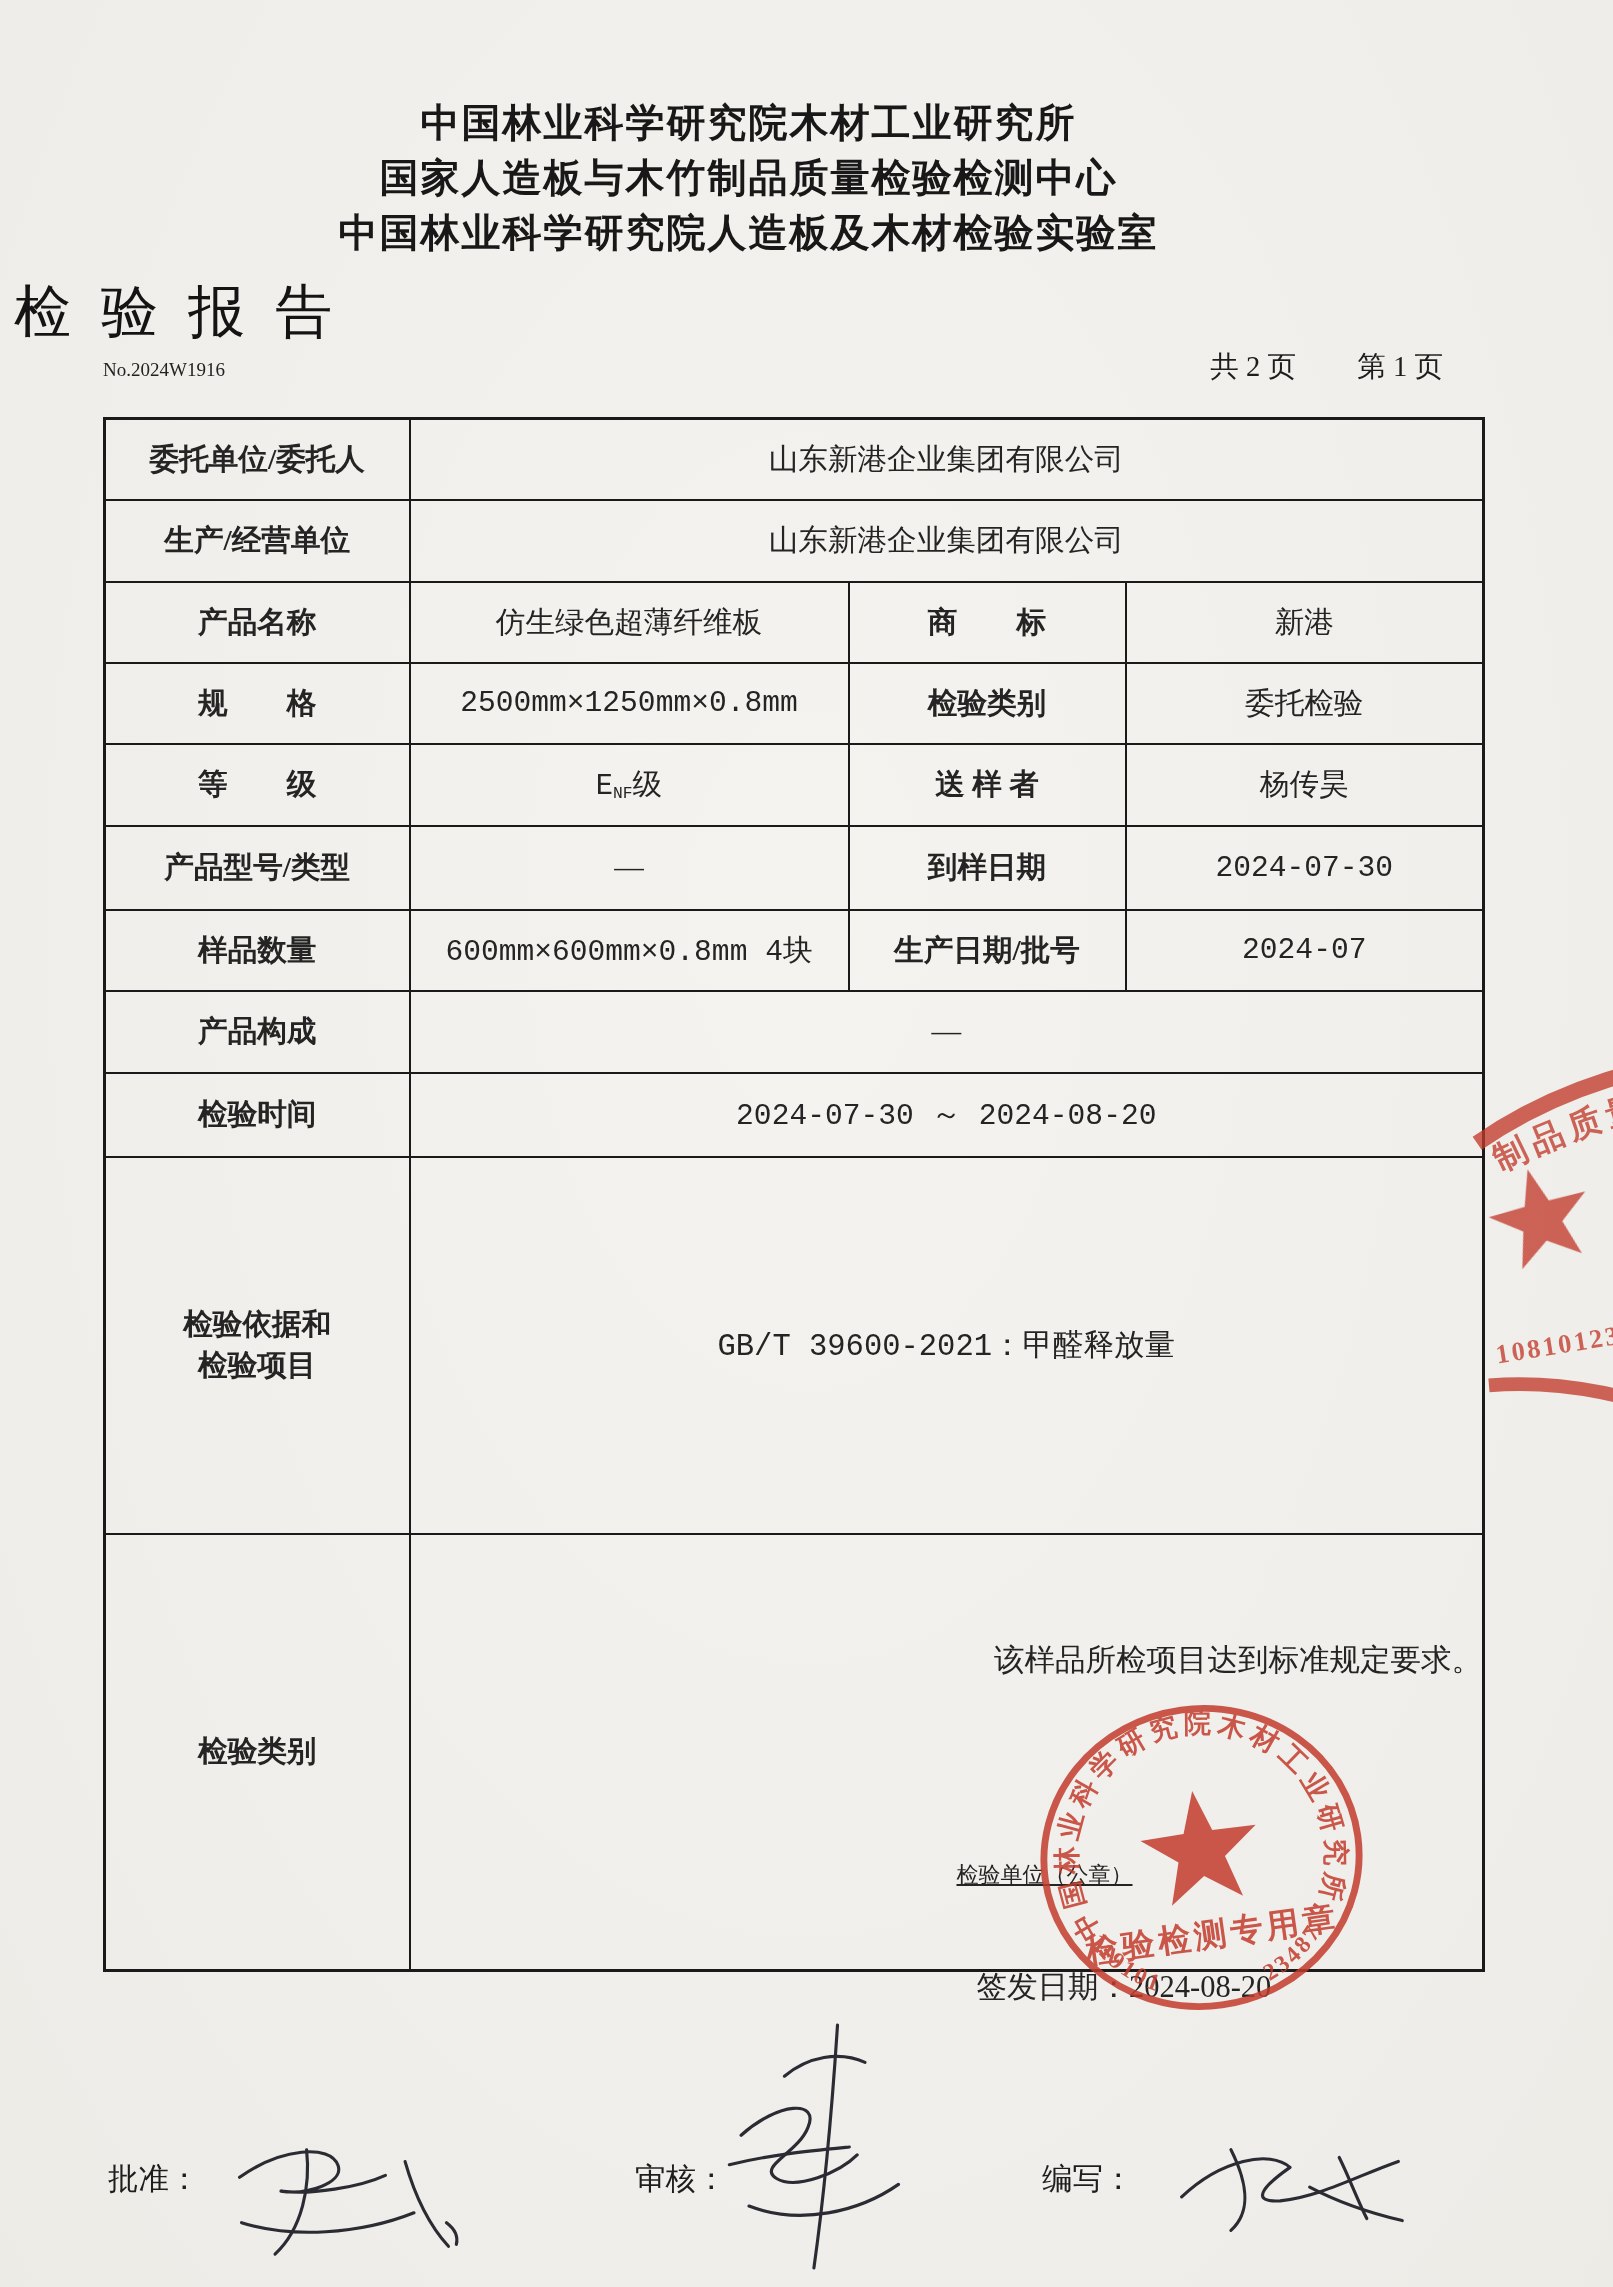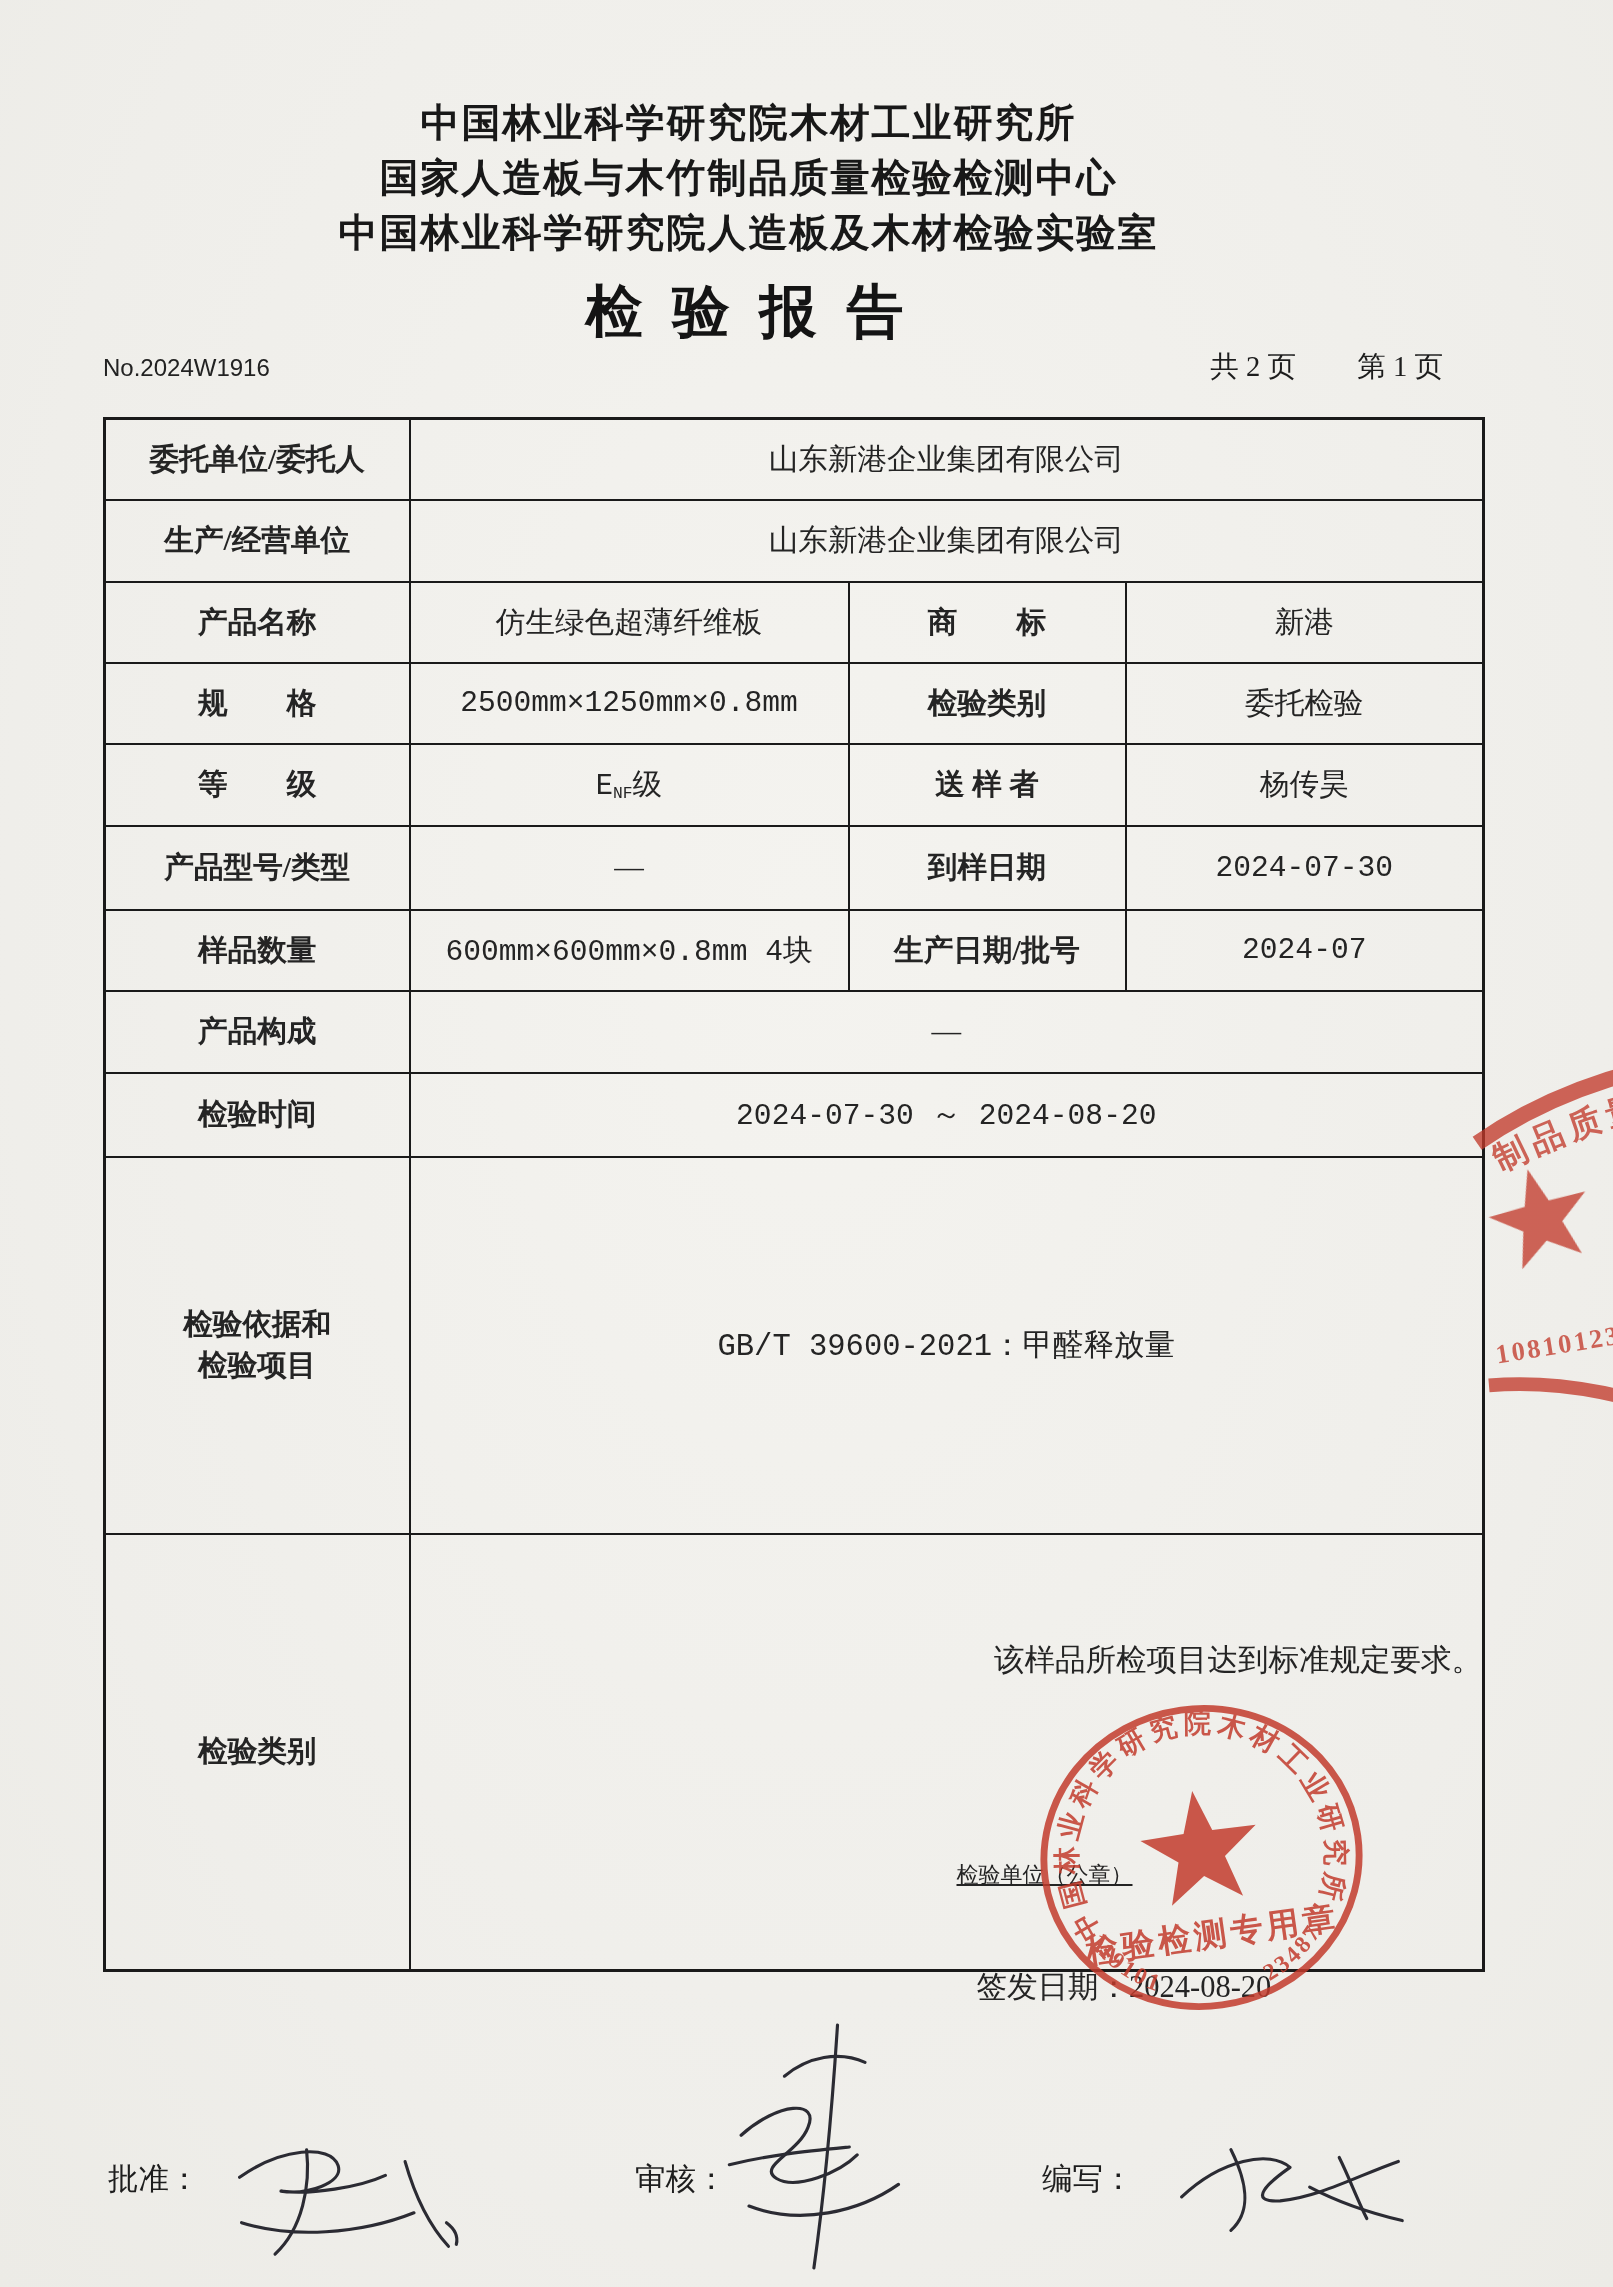--- a/index.html
+++ b/index.html
@@ -11,25 +11,25 @@
   }
   .page{
     position:relative;width:1614px;height:2287px;overflow:hidden;
     background:#f1f0ec;
     background-image:radial-gradient(ellipse at 50% 40%, #f4f3ef 0%, #efeeea 70%, #ecebe6 100%);
   }
   
   .org-lines{position:absolute;top:95px;left:0;width:1497px;text-align:center;}
   .org-line{font-size:39px;font-weight:bold;line-height:55px;letter-spacing:2px;color:#181818;}
   .report-title{
-    position:absolute;top:274px;left:0;width:1497px;text-align:center;
-    font-size:57px;font-weight:bold;letter-spacing:7.9px;color:#141414;
+    position:absolute;top:274px;left:0;width:1497px;text-align:left;
+    font-size:57px;font-weight:normal;letter-spacing:7.9px;color:#141414;padding-left:14px;
   }
   .meta-row{position:absolute;top:347px;left:103px;width:1379px;display:flex;justify-content:space-between;align-items:baseline;}
-  .report-no{font-family:Liberation Sans, sans-serif;font-size:24px;color:#222;}
+  .report-no{font-family:Liberation Serif, serif;font-size:19px;color:#222;}
   .pagination{font-size:28.6px;margin-right:39px;color:#1d1d1d;}
   .pagination .pg{margin-left:54px;}
   .pagination .pg:first-child{margin-left:0;}
   
   table.report{
     position:absolute;left:103px;top:417px;width:1379px;
     border-collapse:collapse;table-layout:fixed;
     border:3px solid #1a1a1a;border-top-width:3.9px;
   }
   table.report td{

